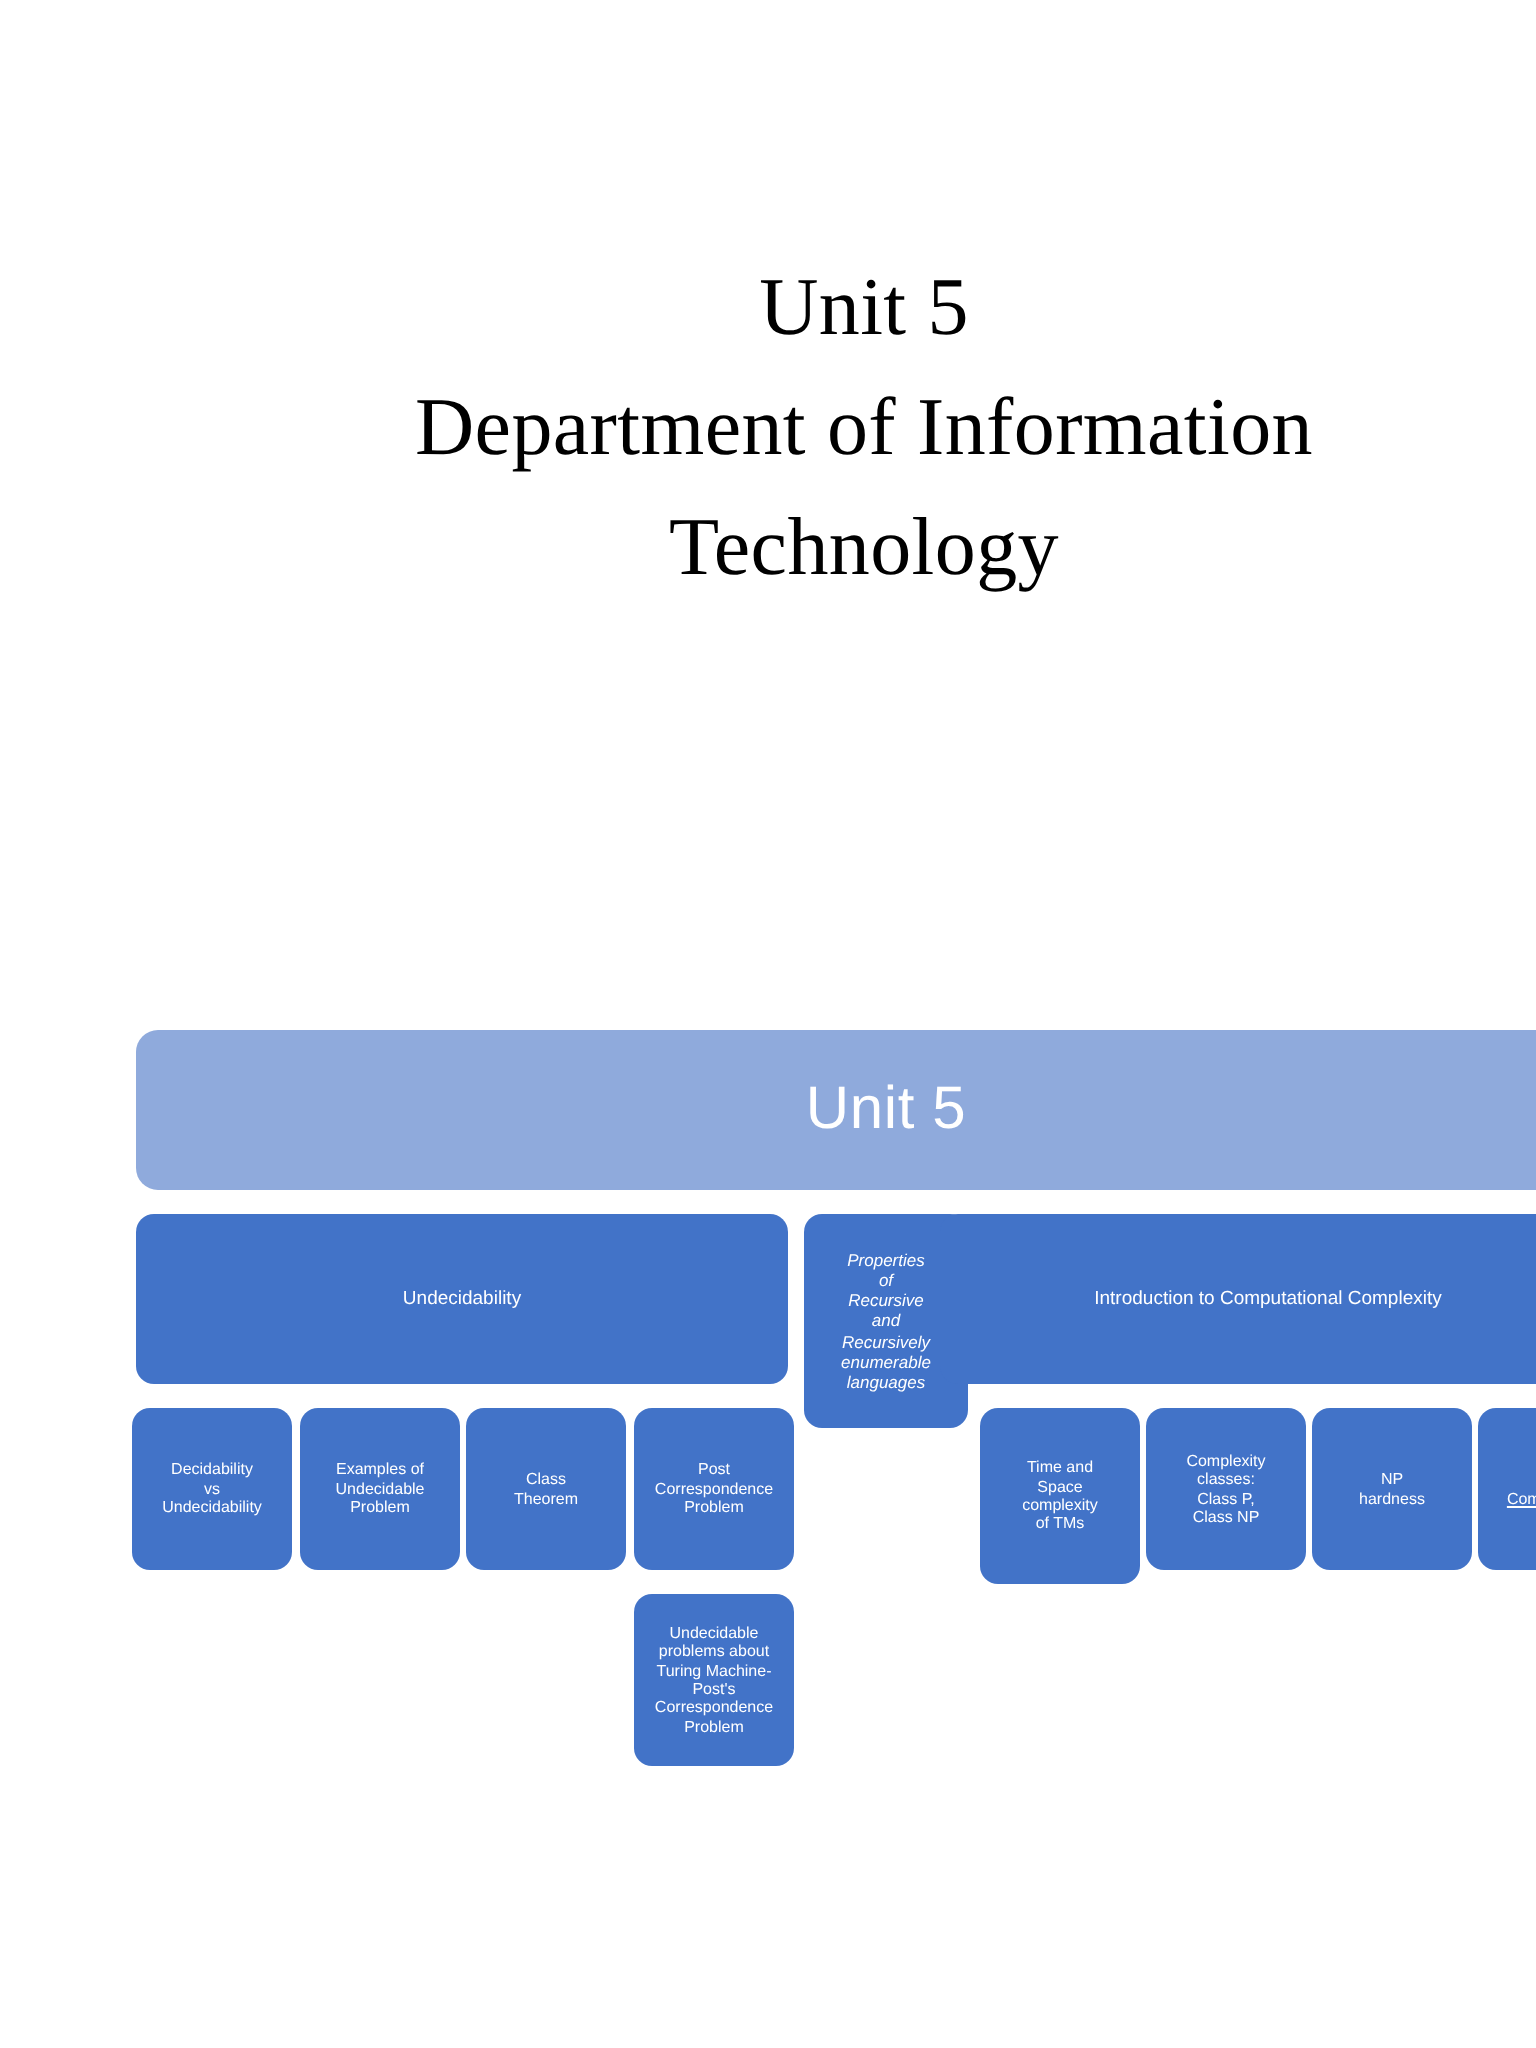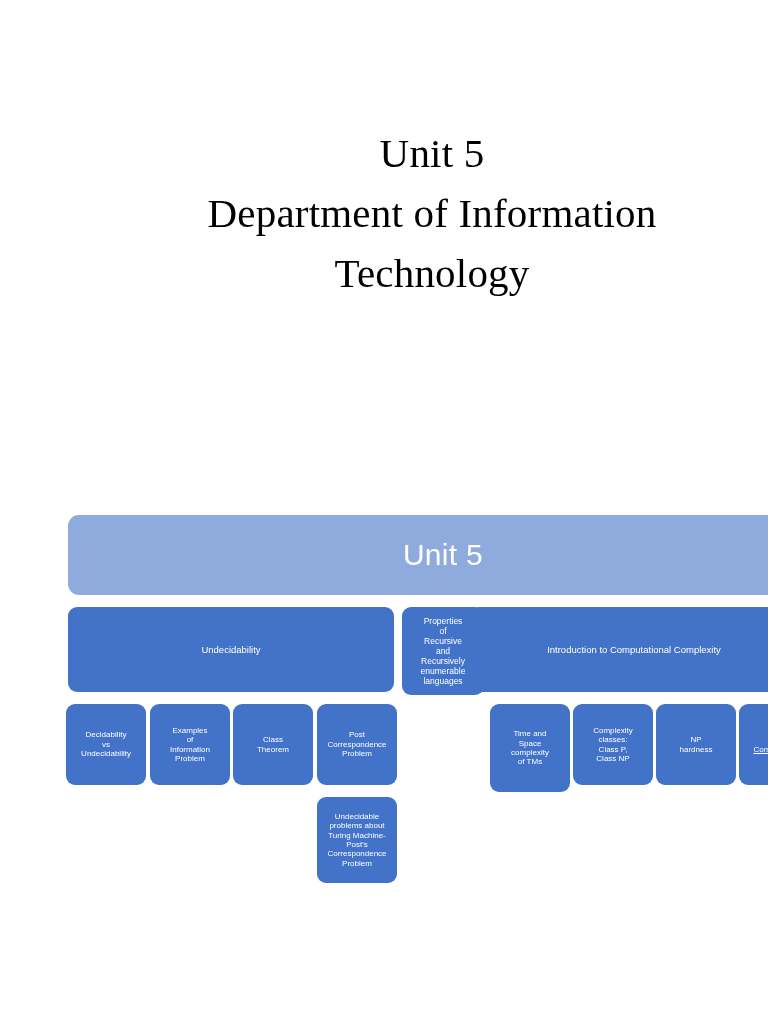--- a/index.html
+++ b/index.html
@@ -97,34 +97,34 @@
   <div class="diagram">
 
     <div class="node banner" style="left:8px; top:455px; width:750px; height:80px;">
       <span class="label">Unit 5</span>
     </div>
 
     <div class="node lvl1" style="left:8px; top:547px; width:326px; height:85px;">
       <span class="label">Undecidability</span>
     </div>
 
-    <div class="node lvl1" style="left:342px; top:547px; width:82px; height:88px; font-size:8.5px;">
+    <div class="node lvl1" style="left:342px; top:547px; width:82px; height:107px; font-size:8.5px;font-style:italic;">
       <span class="label">Properties of Recursive and Recursively enumerable languages</span>
     </div>
 
     <div class="node lvl1" style="left:410px; top:547px; width:328px; height:85px;">
       <span class="label">Introduction to Computational Complexity</span>
     </div>
 
     <div class="node lvl2" style="left:6px; top:644px; width:80px; height:81px;justify-content:center;">
       <span class="label">Decidability vs Undecidability</span>
     </div>
 
     <div class="node lvl2" style="left:90px; top:644px; width:80px; height:81px;">
-      <span class="label">Examples of Information Problem</span>
+      <span class="label">Examples of Undecidable Problem</span>
     </div>
 
     <div class="node lvl2" style="left:173px; top:644px; width:80px; height:81px;">
       <span class="label">Class Theorem</span>
     </div>
 
     <div class="node lvl2" style="left:257px; top:644px; width:80px; height:81px;">
       <span class="label">Post Correspondence Problem</span>
     </div>
 

